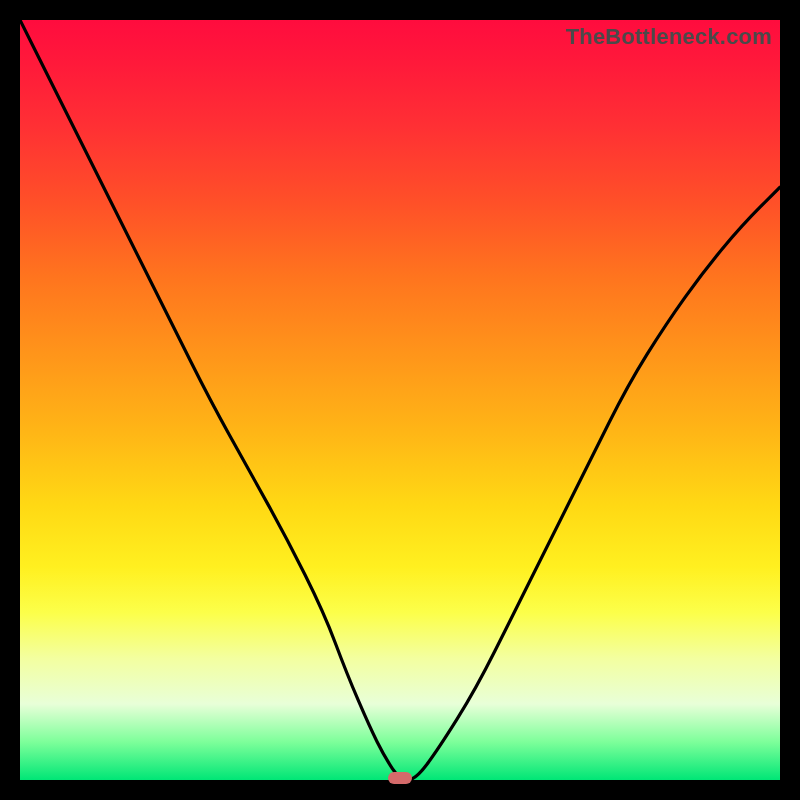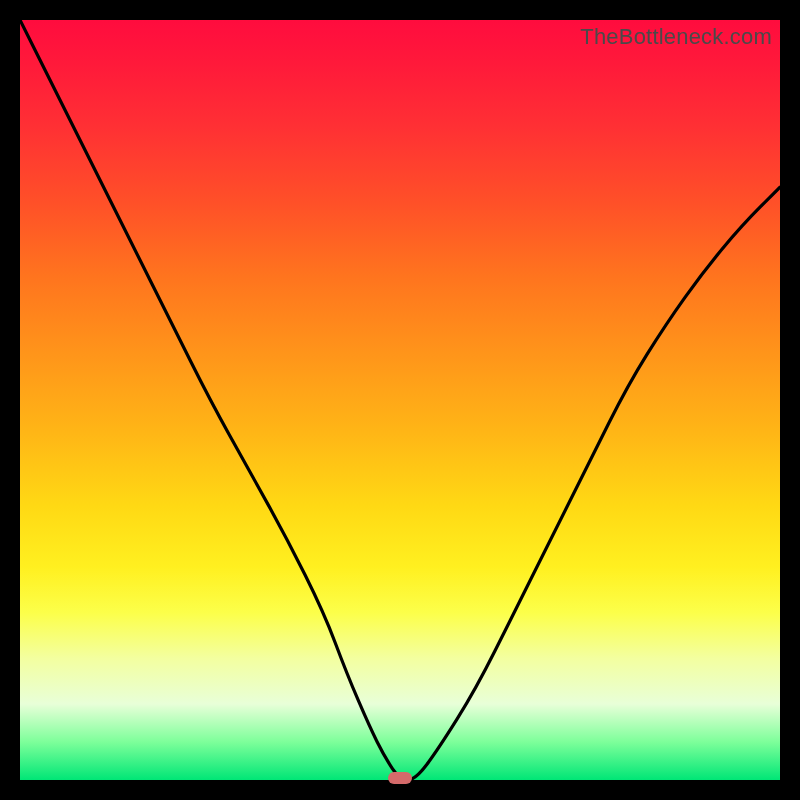--- a/index.html
+++ b/index.html
@@ -40,21 +40,21 @@
       #7dff9a 95%,
       #00e676 100%
     );
   }
   .watermark {
     position: absolute;
     top: 4px;
     right: 8px;
     color: #4a4a4a;
     font-size: 22px;
-    font-weight: 400;
+    font-weight: 700;
     letter-spacing: 0.2px;
     user-select: none;
   }
   svg.curve {
     position: absolute;
     left: 0;
     top: 0;
     width: 760px;
     height: 760px;
   }

